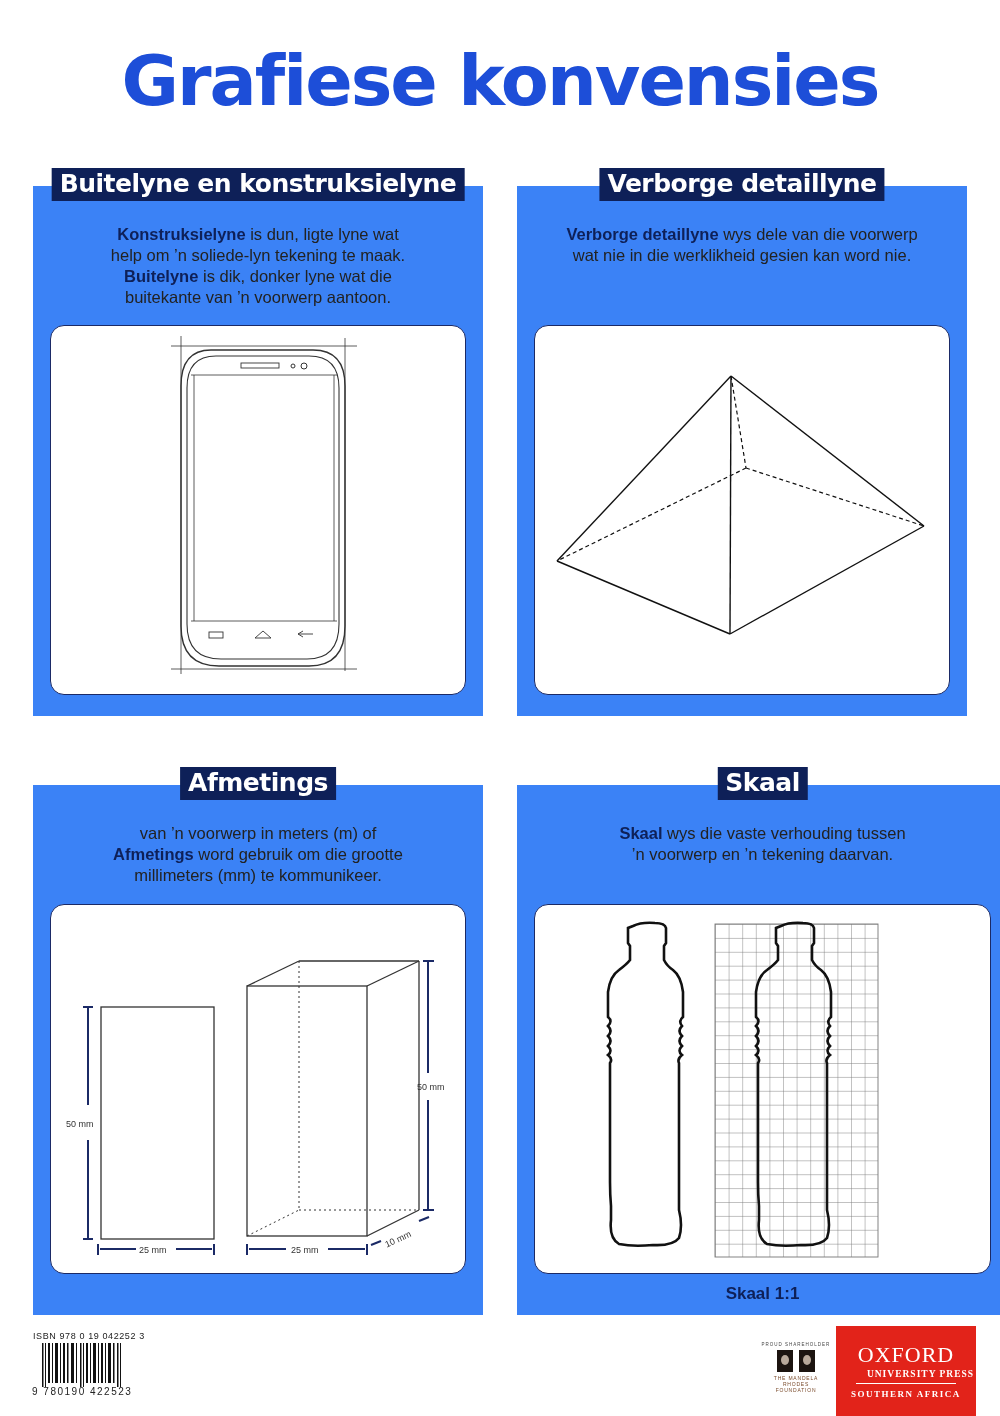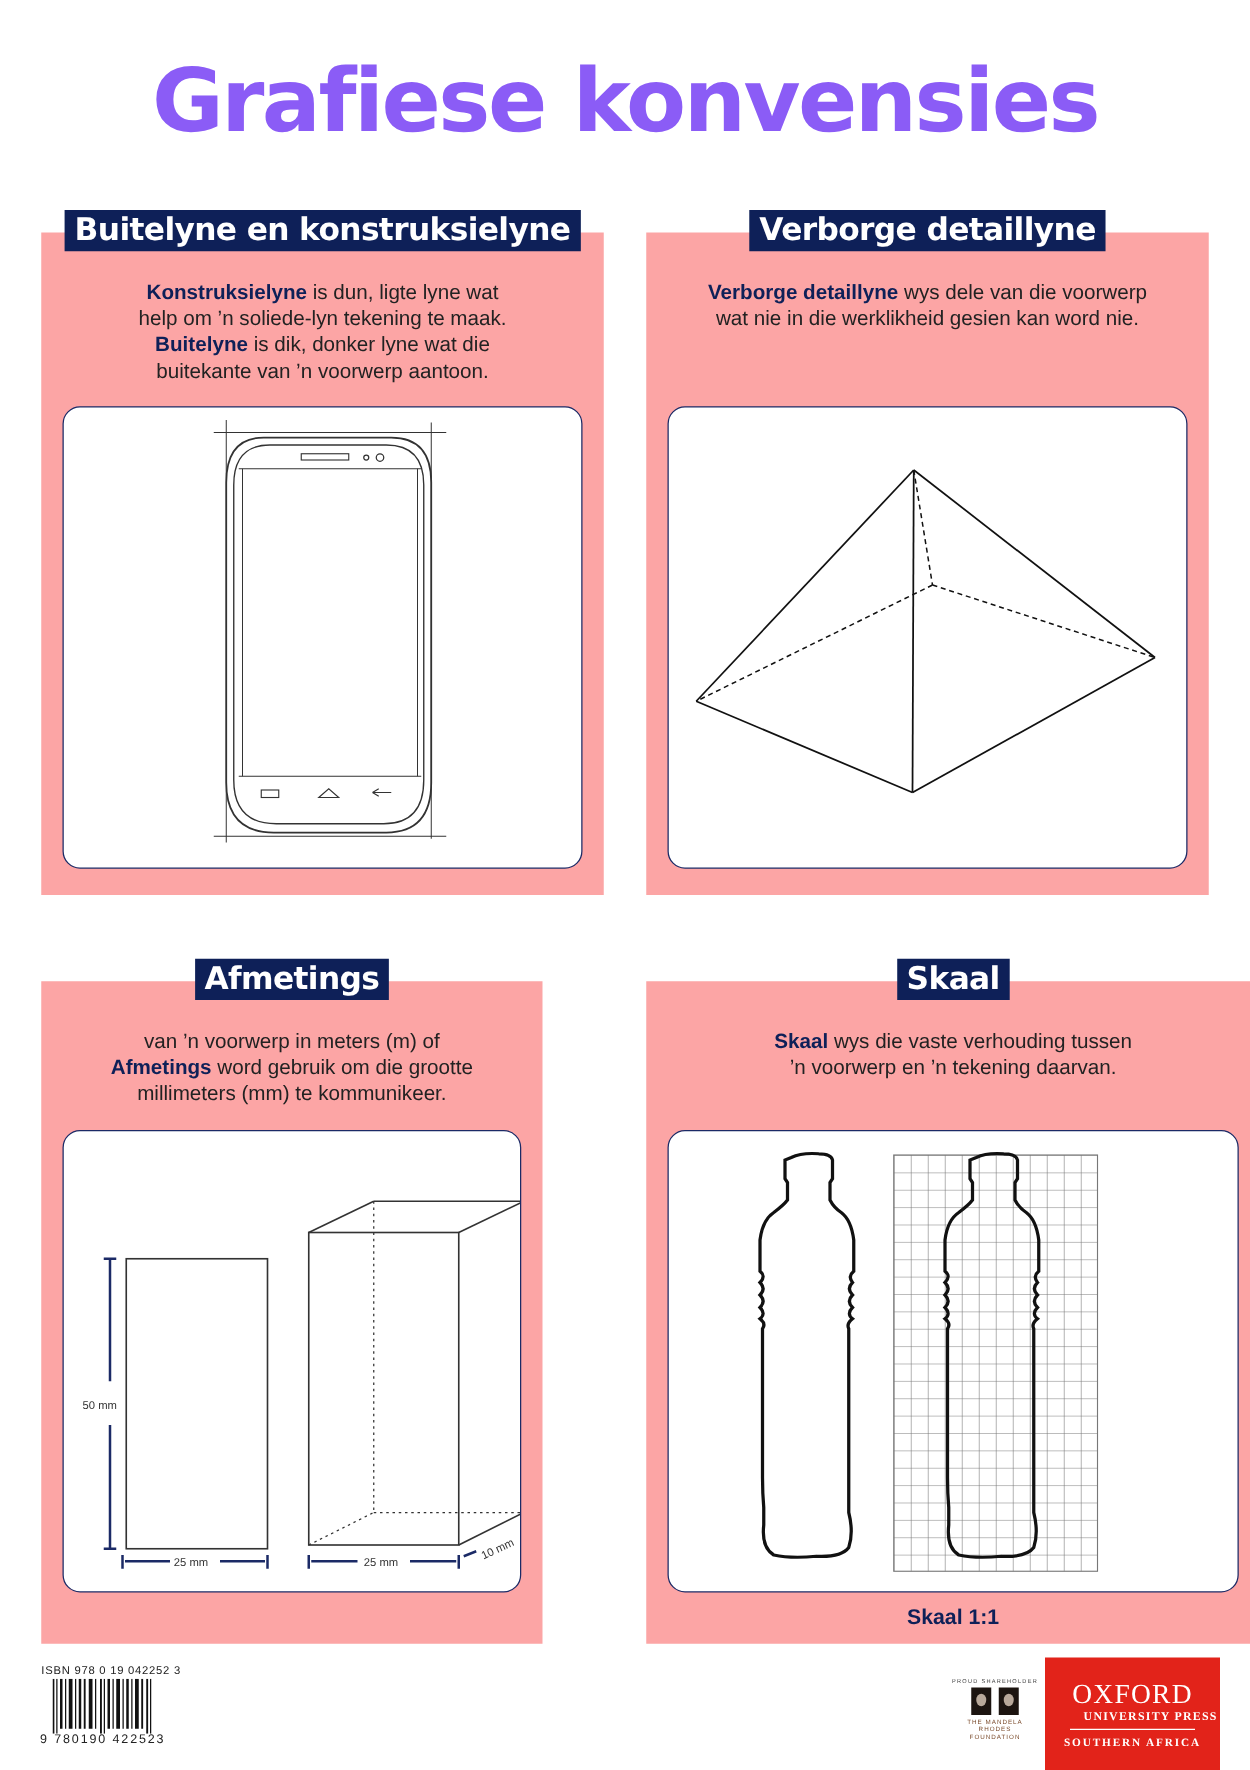--- a/index.html
+++ b/index.html
@@ -1,18 +1,18 @@
 <!DOCTYPE html>
 <html><head>
 <meta charset="utf-8">
 <style>
   html, body { margin: 0; padding: 0; background: #ffffff; }
   body { width: 1000px; height: 1416px; position: relative; overflow: hidden; font-family: "Liberation Sans", sans-serif; }
-  .title { position: absolute; left: 0; top: 40px; width: 1000px; text-align: center; font-family: "DejaVu Sans", sans-serif; font-weight: bold; font-size: 70px; color: #8b5cf6; letter-spacing: -2px; }
-  .panel { position: absolute; background: #fca5a5; }
+  .title { position: absolute; left: 0; top: 40px; width: 1000px; text-align: center; font-family: "DejaVu Sans", sans-serif; font-weight: bold; font-size: 70px; color: #1d4ed8; letter-spacing: -2px; }
+  .panel { position: absolute; background: #3b82f6; }
   .panel-heading { position: absolute; top: -18px; left: 50%; transform: translateX(-50%); background: #0e2058; color: #ffffff; font-family: "DejaVu Sans", sans-serif; font-weight: bold; font-size: 25px; padding: 1px 8px 3px 8px; white-space: nowrap; letter-spacing: -0.5px; }
   .panel-desc { position: absolute; left: 0; right: 0; top: 38px; text-align: center; font-size: 16.5px; line-height: 21px; color: #222222; }
   .panel-desc b { color: #0e2058; }
   .card { position: absolute; left: 17px; right: 17px; background: #ffffff; border: 1.6px solid #1b2a66; border-radius: 14px; overflow: hidden; }
   .card svg { position: absolute; left: 0; top: 0; }
   .scale-label { position: absolute; left: 0; right: 0; text-align: center; font-weight: bold; font-size: 17px; color: #0e2058; }
   .isbn { position: absolute; left: 33px; top: 1331px; font-size: 9px; color: #222; letter-spacing: 0.6px; }
   .barcode { position: absolute; left: 42px; top: 1343px; }
   .barcode-num { position: absolute; left: 32px; top: 1386px; font-size: 10px; color: #222; letter-spacing: 1.5px; }
   .mrf { position: absolute; left: 760px; top: 1342px; width: 72px; text-align: center; }
@@ -85,21 +85,21 @@
       </g>
       <g fill="none" stroke="#111" stroke-width="1.2" stroke-dasharray="4,3">
         <line x1="196" y1="50" x2="211" y2="142"></line>
         <line x1="211" y1="142" x2="22" y2="235"></line>
         <line x1="211" y1="142" x2="389" y2="200"></line>
       </g>
     </svg>
   </div>
 </div>
 
-<div class="panel" style="left:33px; top:785px; width:401px; height:530px;">
+<div class="panel" style="left:33px; top:785px; width:450px; height:530px;">
   <div class="panel-heading">Afmetings</div>
   <div class="panel-desc">
     <div><span>van ’n voorwerp in meters (m) of</span></div>
     <div><b>Afmetings</b><span> word gebruik om die grootte</span></div>
     <div><span>millimeters (mm) te kommunikeer.</span></div>
   </div>
   <div class="card" style="top:119px; height:368px;">
     <svg width="416" height="368" viewBox="0 0 416 368">
       <defs>
         <marker id="arr" markerWidth="8" markerHeight="8" refX="7" refY="4" orient="auto">

